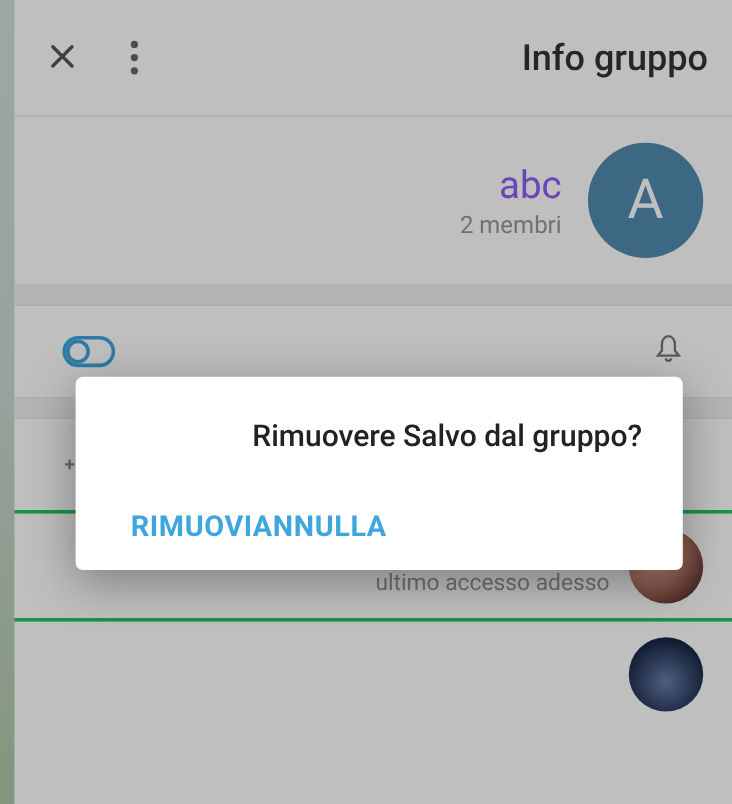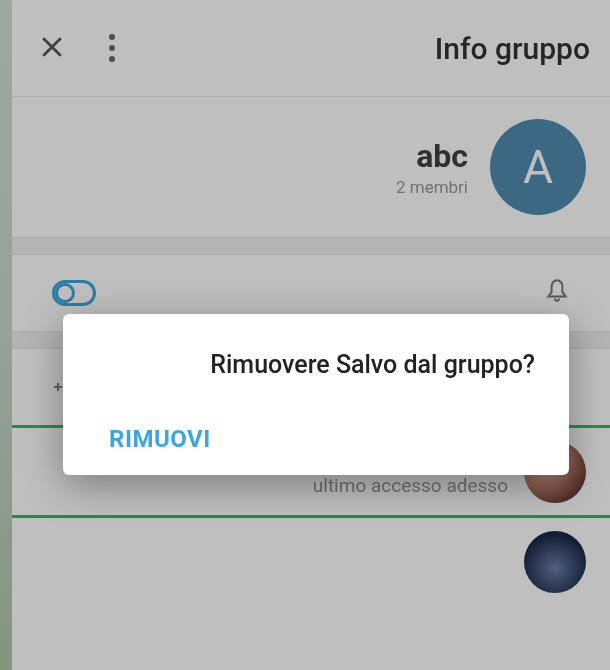--- a/index.html
+++ b/index.html
@@ -78,25 +78,25 @@
       gap: 22px;
     }
     .group-text {
       display: flex;
       flex-direction: column;
       align-items: flex-end;
       gap: 2px;
     }
     .group-name {
       font-size: 32px;
-      color: #404040;
-      font-weight: 700;
+      color: #8b5cf6;
+      font-weight: 400;
     }
     .group-members {
-      font-size: 17px;
+      font-size: 20px;
       color: #979797;
     }
     .avatar {
       width: 96px;
       height: 96px;
       border-radius: 50%;
       background: #508BB0;
       display: flex;
       align-items: center;
       justify-content: center;
@@ -305,14 +305,15 @@
   </div>
 
 </div>
 
 <div class="scrim"></div>
 
 <div class="dialog">
   <div class="dialog-msg">Rimuovere Salvo dal gruppo?</div>
   <div class="dialog-actions">
     <button class="dialog-btn">RIMUOVI</button>
+    <button class="dialog-btn">ANNULLA</button>
   </div>
 </div>
 
 </body></html>

